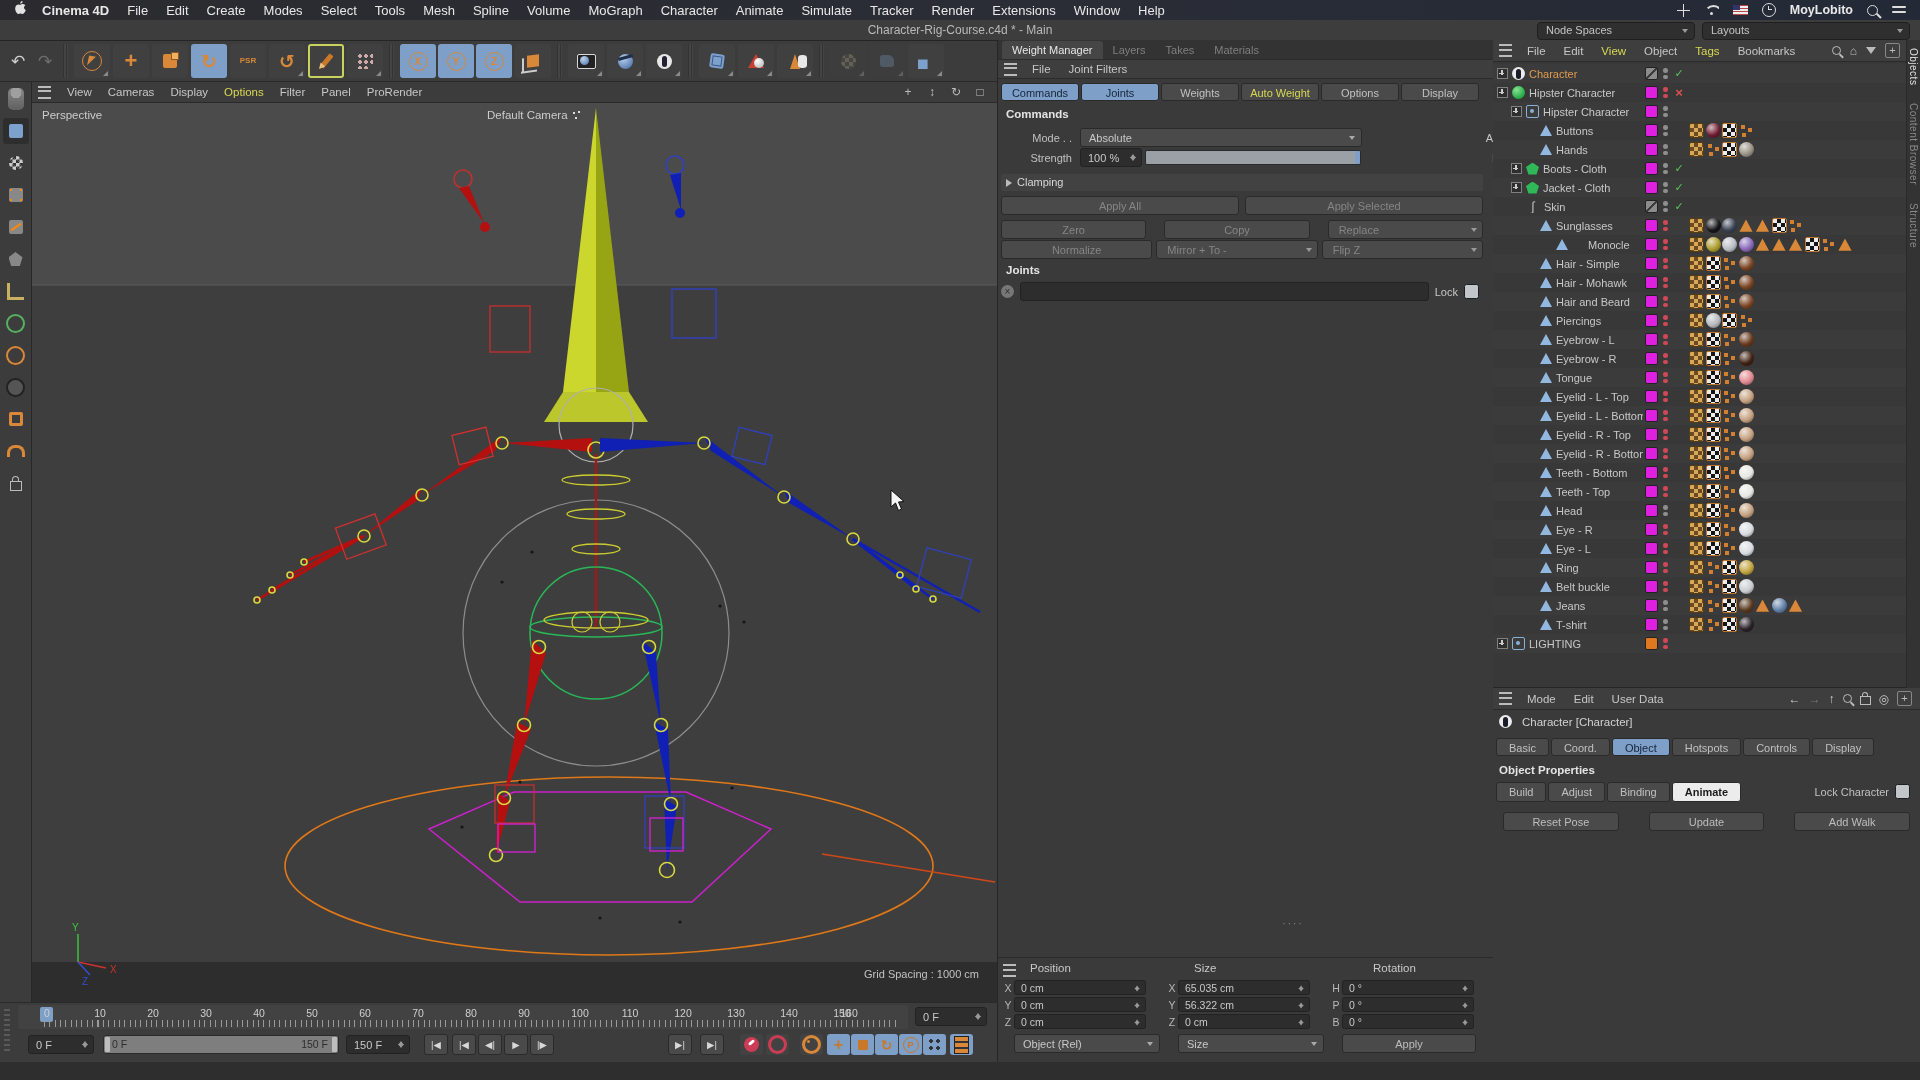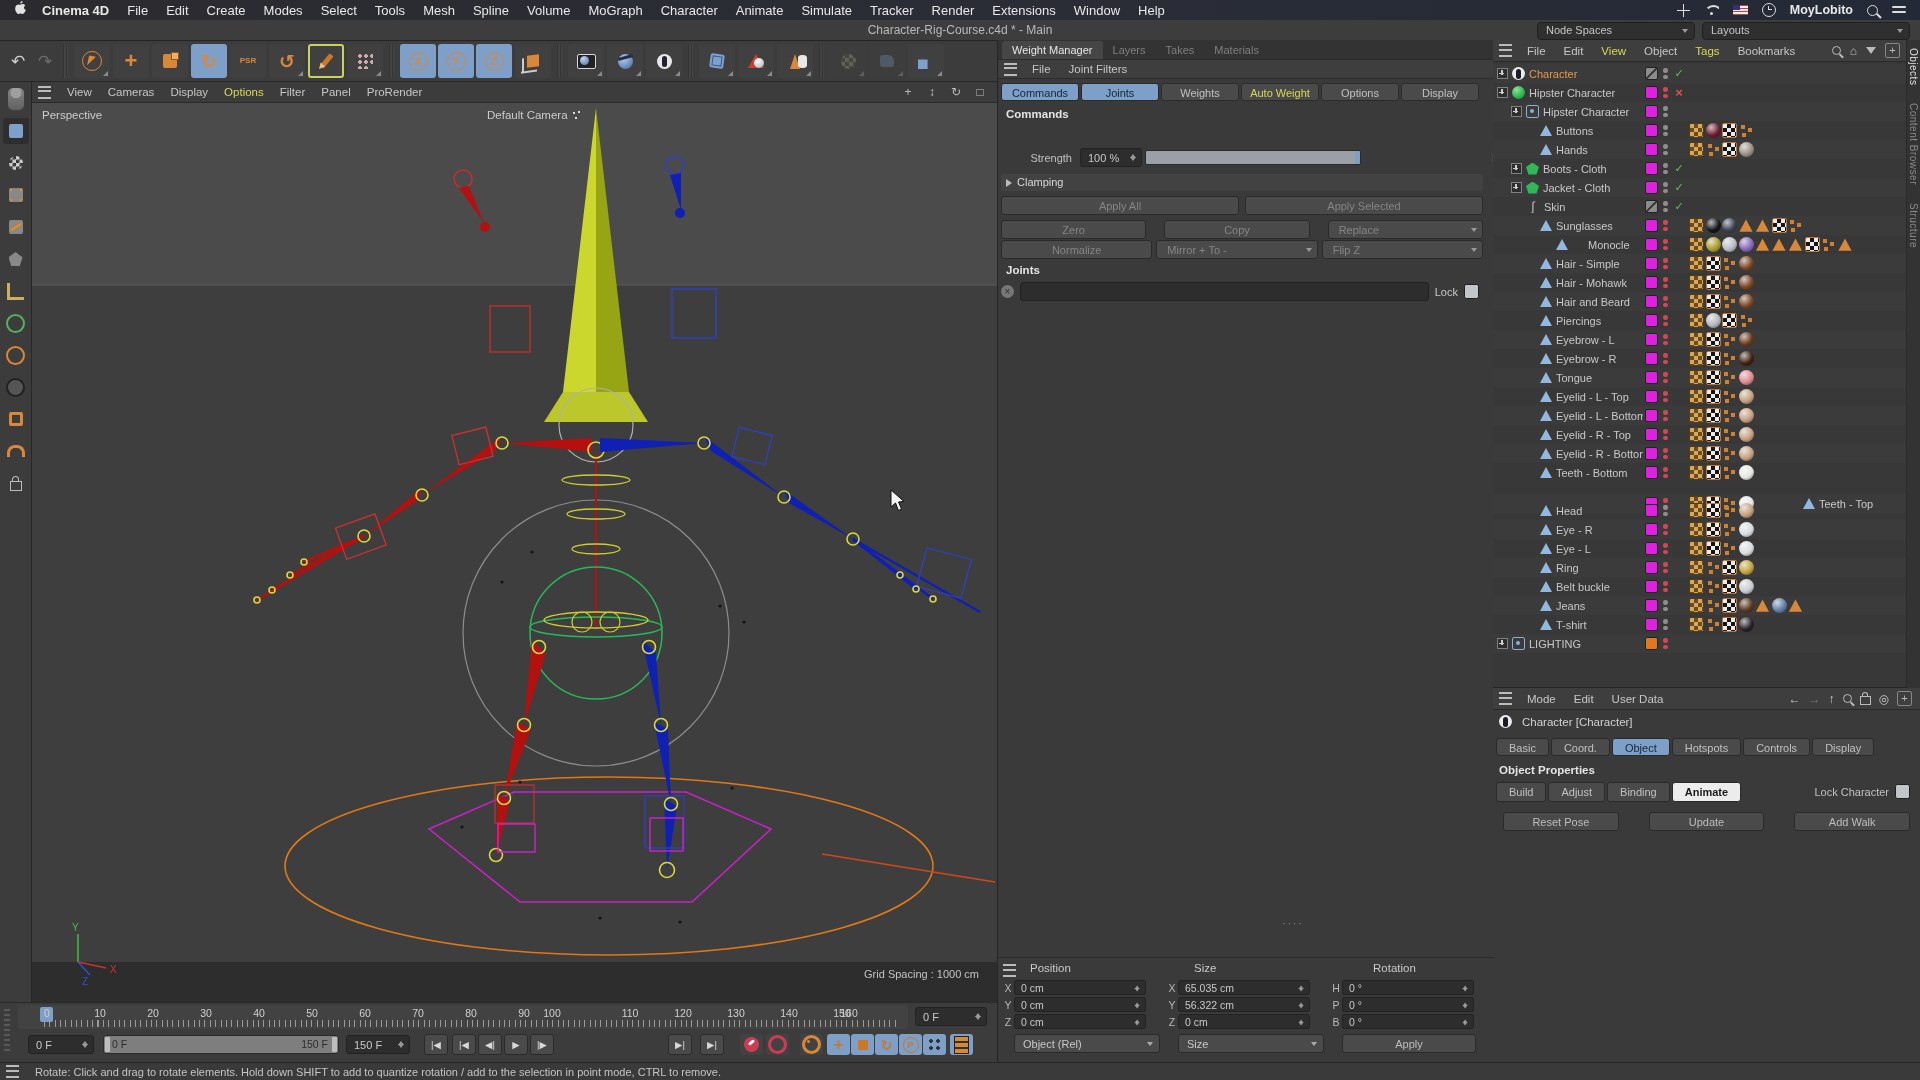--- a/index.html
+++ b/index.html
@@ -634,21 +634,21 @@
           <span class="tick-label" style="left: 29px;">0</span>
           <span class="tick-label" style="left: 82px;">10</span>
           <span class="tick-label" style="left: 135px;">20</span>
           <span class="tick-label" style="left: 188px;">30</span>
           <span class="tick-label" style="left: 241px;">40</span>
           <span class="tick-label" style="left: 294px;">50</span>
           <span class="tick-label" style="left: 347px;">60</span>
           <span class="tick-label" style="left: 400px;">70</span>
           <span class="tick-label" style="left: 453px;">80</span>
           <span class="tick-label" style="left: 506px;">90</span>
-          <span class="tick-label" style="left: 534px;">100</span>
+          <span class="tick-label" style="left: 562px;">100</span>
           <span class="tick-label" style="left: 612px;">110</span>
           <span class="tick-label" style="left: 665px;">120</span>
           <span class="tick-label" style="left: 718px;">130</span>
           <span class="tick-label" style="left: 771px;">140</span>
           <span class="tick-label" style="left: 824px;">150</span>
           <span class="tick-label" style="left: 831px;">160</span>
         </div>
     <div class="ruler-minor"></div>
   </div>
   <div class="cur-frame field"><span>0 F</span><span class="stepper"></span></div>
@@ -685,24 +685,20 @@
         </span>
     <span class="keybtn blue" style="left:923px;">
           <span class="k-pla"></span>
         </span>
     <span class="keybtn blue" style="left:950px;">
           <span class="k-film"></span>
         </span>
   </div>
 </div>
 
-<div class="statusbar">
-  <span class="hamburger"></span>
-  <span>Rotate: Click and drag to rotate elements. Hold down SHIFT to add to quantize rotation / add to the selection in point mode, CTRL to remove.</span>
-</div>
 
 <div class="midpanel">
   <div class="wm-tabs" id="wm-tabs">
         <span class="wm-tab active">Weight Manager</span>
         <span class="wm-tab">Layers</span>
         <span class="wm-tab">Takes</span>
         <span class="wm-tab">Materials</span>
       </div>
   <div class="wm-menu">
     <span class="hamburger"></span>
@@ -714,20 +710,28 @@
   </div>
   <div class="wm-mode-tabs" id="wm-mode-tabs">
         <span class="wm-mode-tab blue">Commands</span>
         <span class="wm-mode-tab blue">Joints</span>
         <span class="wm-mode-tab">Weights</span>
         <span class="wm-mode-tab yellow">Auto Weight</span>
         <span class="wm-mode-tab">Options</span>
         <span class="wm-mode-tab">Display</span>
       </div>
   <div class="sect" style="position:absolute;left:8px;top:68px;">Commands</div>
+  <div class="wm-row" style="left:0;top:88px;width:100%;">
+    <span class="wm-label">Mode . .</span>
+    <span class="select" style="width:282px;">Absolute</span>
+    <span style="margin-left:auto;margin-right:6px;display:flex;align-items:center;gap:6px;">
+      <span>Auto Normalize</span>
+      <span class="checkbox checked"></span>
+    </span>
+  </div>
   <div class="wm-row" style="left:0;top:108px;width:100%;">
     <span class="wm-label">Strength</span>
     <span class="field" style="width:62px;"><span>100 %</span><span class="stepper"></span></span>
     <span class="slider" style="width:214px;margin-left:3px;"></span>
     <span style="margin-left:auto;margin-right:6px;display:flex;align-items:center;gap:6px;">
       <span>Link Dropper .</span>
       <span class="checkbox checked"></span>
     </span>
   </div>
   <div class="clamp-bar"><span>Clamping</span></div>
@@ -1202,21 +1206,21 @@
             <i class="dot red"></i>
           </span>
           <span class="state none"></span>
           <span class="tags">
             <span class="tag tag-weight"></span>
             <span class="tag tag-uv"></span>
             <span class="tag tag-xp"></span>
             <span class="tag tag-mat" style="background: radial-gradient(circle at 35% 30%, rgba(255, 255, 255, 0.7), rgb(230, 230, 226) 55%, rgba(0, 0, 0, 0.55)) rgb(230, 230, 226);"></span>
           </span>
         </div>
-        <div class="om-row" style="top: 430px; justify-content: flex-end;">
+        <div class="om-row" style="top: 418px;">
           <div class="om-left" style="padding-left: 32px;">
             <span class="exp-sp"></span>
             <span class="oi oi-joint"></span>
             <span class="om-label">Teeth - Top</span>
           </div>
           <span class="swatch" style="background: rgb(224, 32, 224);"></span>
           <span class="dots">
             <i class="dot red"></i>
             <i class="dot red"></i>
           </span>

